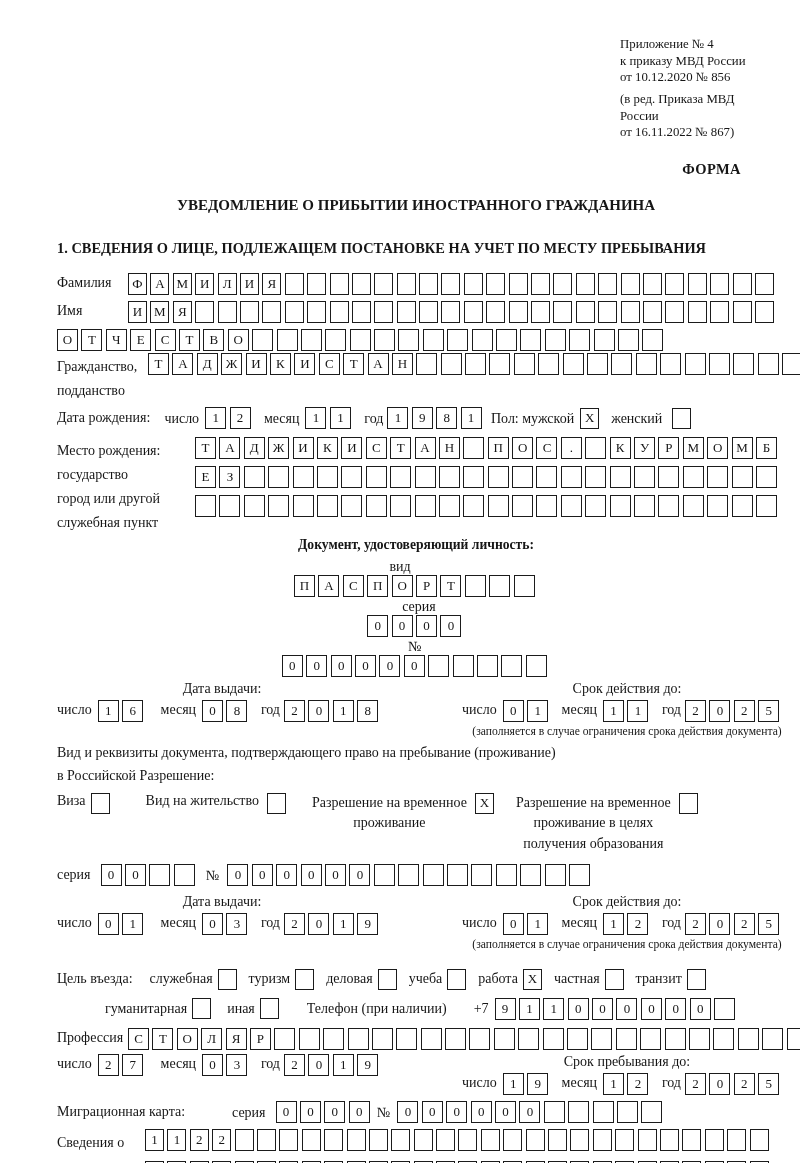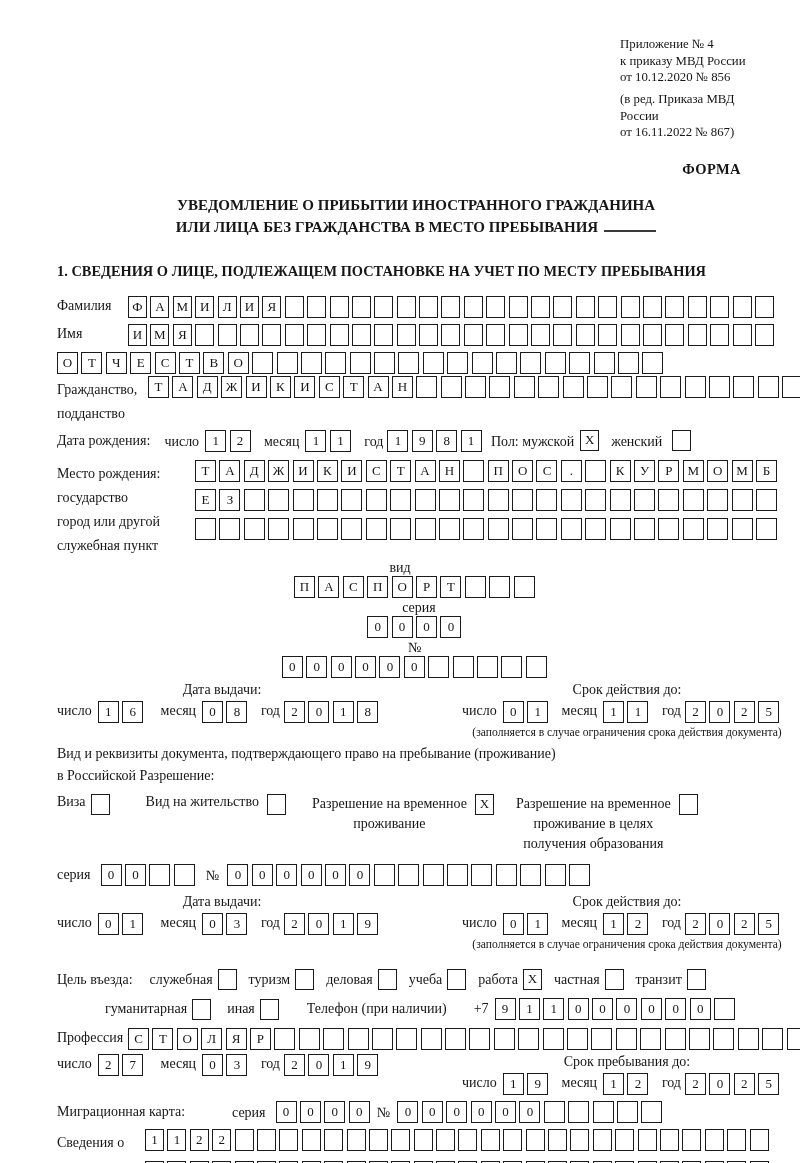--- a/index.html
+++ b/index.html
@@ -70,23 +70,20 @@
     <div>к приказу МВД России</div>
     <div>от 10.12.2020 № 856</div>
     <div class="annex-note">(в ред. Приказа МВД России</div>
     <div>от 16.11.2022 № 867)</div>
   </div>
 
   <div class="form-label">ФОРМА</div>
 
   <div class="title">
     <div>УВЕДОМЛЕНИЕ О ПРИБЫТИИ ИНОСТРАННОГО ГРАЖДАНИНА</div>
-    <div>
-      <span>ИЛИ ЛИЦА БЕЗ ГРАЖДАНСТВА В МЕСТО ПРЕБЫВАНИЯ</span><span class="blank-line"></span>
-    </div>
   </div>
 
   <div class="section-heading">1. СВЕДЕНИЯ О ЛИЦЕ, ПОДЛЕЖАЩЕМ ПОСТАНОВКЕ НА УЧЕТ ПО МЕСТУ ПРЕБЫВАНИЯ</div>
 
   <div class="row">
     <span class="lbl" style="width:71px;">Фамилия</span>
     <span class="cells">
         <span class="cell">Ф</span>
         <span class="cell">А</span>
         <span class="cell">М</span>
@@ -327,20 +324,21 @@
           <span class="cell"></span>
           <span class="cell"></span>
           <span class="cell"></span>
           <span class="cell"></span>
           <span class="cell"></span>
           <span class="cell"></span>
         </span>
     </span>
   </div>
 
+  <div style="text-align:center; font-weight:bold; font-size:13.6px; margin:2px 0 6px 0;">Документ, удостоверяющий личность:</div>
 
   <div class="row" style="align-items:center; margin-bottom:4px;flex-direction:column;">
     <span class="lbl" style="width:53px; padding-top:0;">вид</span>
     <span class="cells w">
         <span class="cell">П</span>
         <span class="cell">А</span>
         <span class="cell">С</span>
         <span class="cell">П</span>
         <span class="cell">О</span>
         <span class="cell">Р</span>

